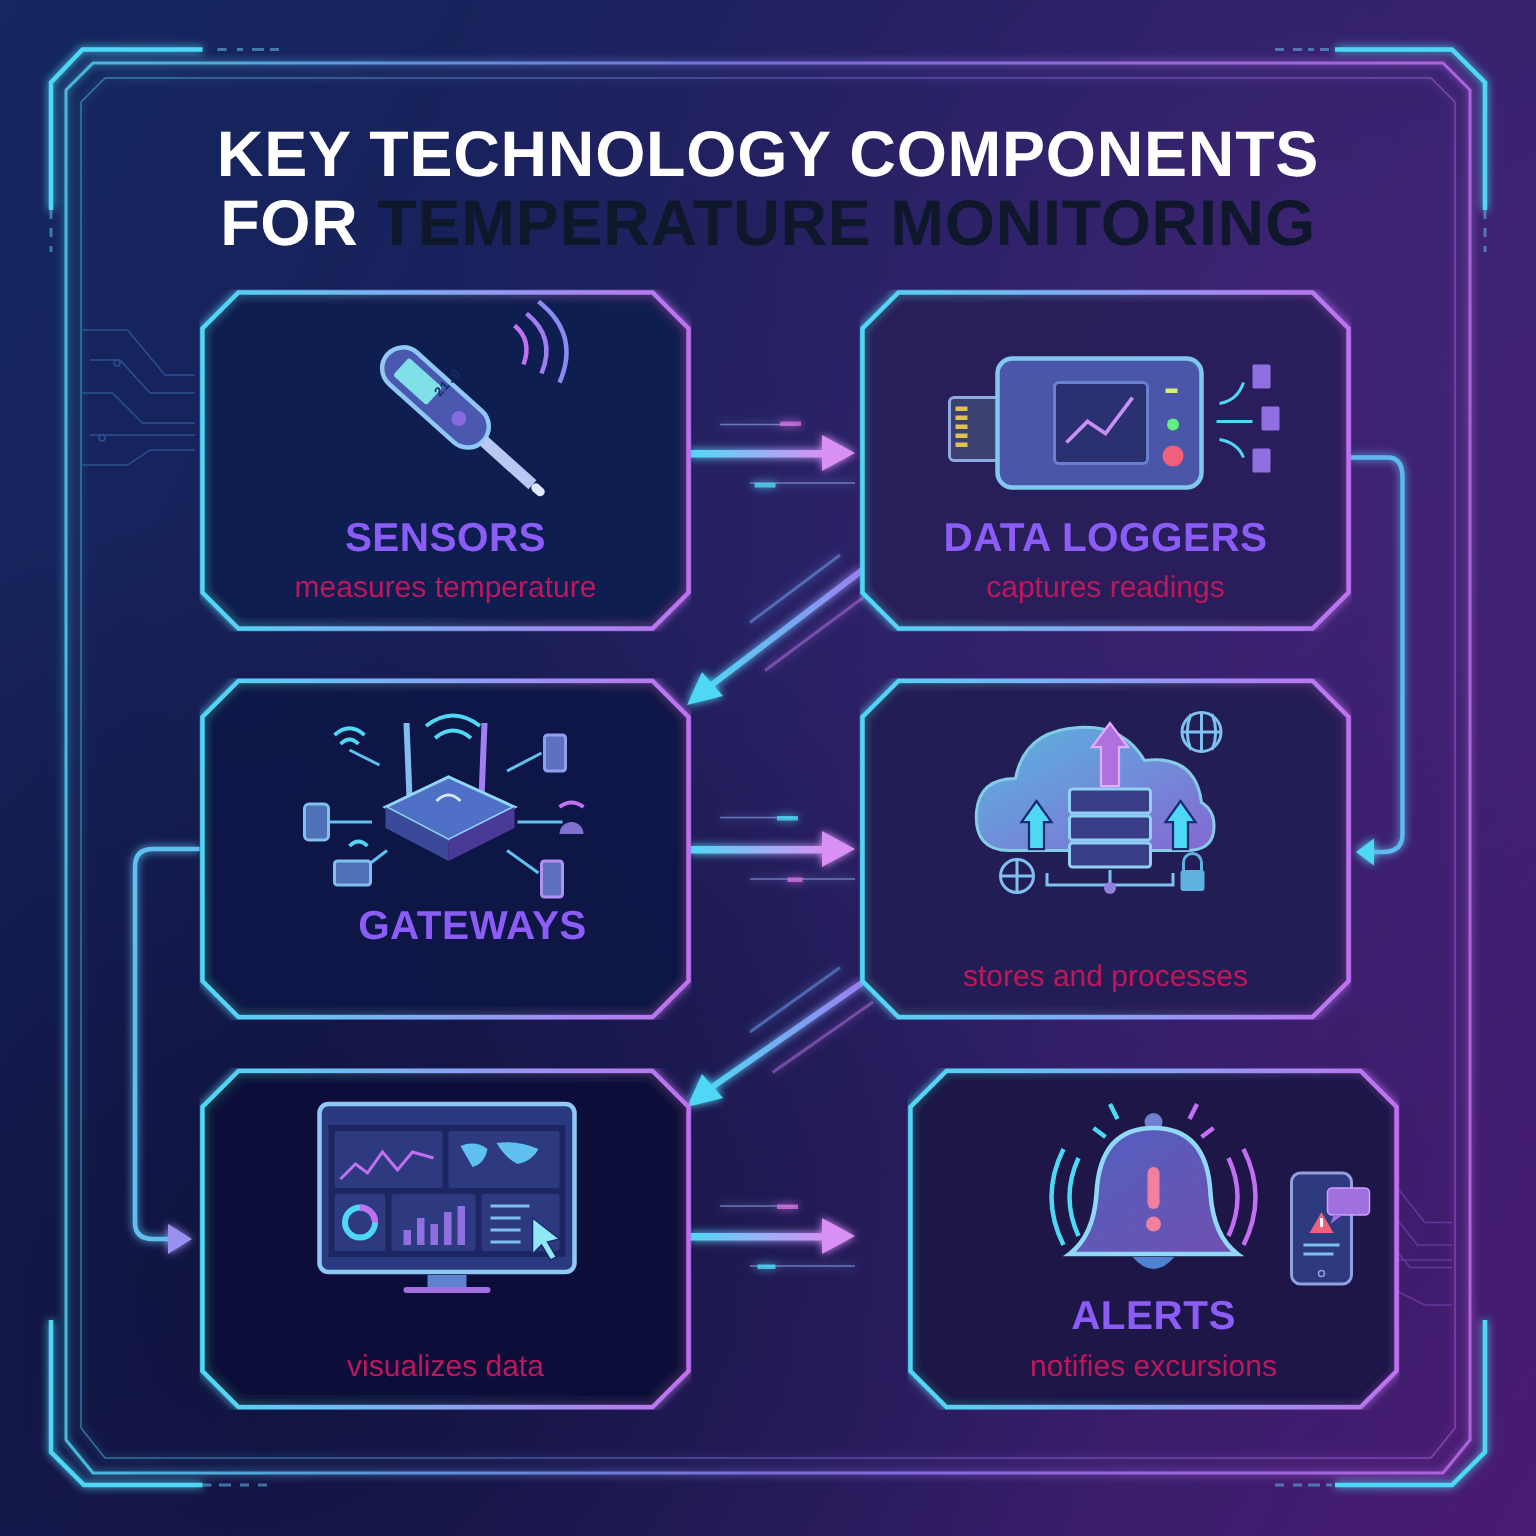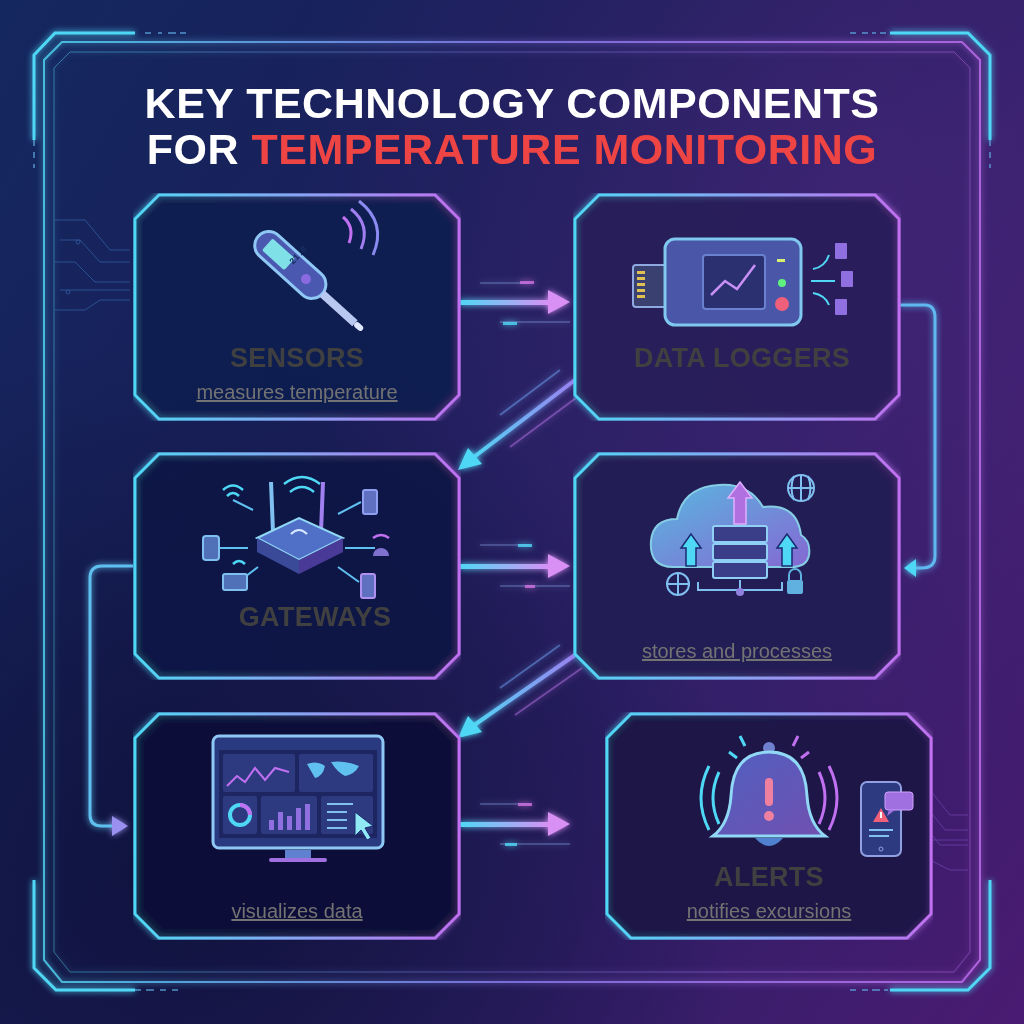--- a/index.html
+++ b/index.html
@@ -7,28 +7,28 @@
     background:linear-gradient(120deg,#14275e 0%,#1a1f5a 35%,#2d1f66 65%,#4a1b72 100%);
     font-family:"Liberation Sans","DejaVu Sans",sans-serif;}
   .bg-glow{position:absolute;inset:0;
     background:radial-gradient(circle at 20% 85%,rgba(10,14,50,.75) 0%,rgba(10,14,50,0) 45%),
                radial-gradient(circle at 85% 20%,rgba(120,50,160,.25) 0%,rgba(0,0,0,0) 50%);}
   svg.frame{position:absolute;left:0;top:0;}
   .title{position:absolute;left:0;width:1024px;text-align:center;font-weight:700;
     font-size:43px;letter-spacing:.5px;color:#ffffff;line-height:50px;}
   .title.l1{top:78px;}
   .title.l2{top:124px;}
-  .title .accent{color:#ef4444;}
+  .title .accent{color:#0f172a;}
   .card{position:absolute;width:328px;height:228px;}
   .card svg.border{position:absolute;left:0;top:0;}
   .card .icon{position:absolute;left:0;top:0;}
   .card .name{position:absolute;left:0;width:100%;text-align:center;top:150px;
-    font-size:27px;font-weight:700;color:#404040;letter-spacing:.3px;}
+    font-size:27px;font-weight:700;color:#8b5cf6;letter-spacing:.3px;}
   .card .desc{position:absolute;left:0;width:100%;text-align:center;top:188px;
-    font-size:20px;color:#737373;text-decoration:underline;}
+    font-size:20px;color:#be185d;}
 </style>
 </head>
 <body>
 
 <div class="bg-glow"></div>
 
 <svg class="frame" width="1024" height="1024" viewBox="0 0 1024 1024">
   <defs>
     <linearGradient id="gFrame" x1="0" y1="0" x2="1" y2="0">
       <stop offset="0" stop-color="#4fd8f5"></stop>
@@ -155,21 +155,21 @@
     </g>
     <text x="160" y="72" transform="rotate(-48 160 72)" font-size="9" font-weight="700" fill="#153060" font-family="Liberation Mono, monospace">21.0</text>
     <path d="M210 24 q12 10 6 26" stroke="#c070f0" stroke-width="3" fill="none"></path>
     <path d="M218 16 q20 16 10 40" stroke="#a07ef0" stroke-width="3" fill="none"></path>
     <path d="M226 8 q28 22 14 54" stroke="#8a8af0" stroke-width="3" fill="none"></path>
   </svg>
   <div class="name">SENSORS</div>
   <div class="desc">measures temperature</div>
 </div>
 
-<div class="card" style="left:573px;top:193px;padding-left:10px;">
+<div class="card" style="left:573px;top:193px;">
   <svg class="border" width="328" height="228">
     <defs>
         <linearGradient id="cb2" x1="0" y1="0" x2="1" y2="0">
           <stop offset="0" stop-color="#4fd8f5"></stop>
           <stop offset="1" stop-color="#c070f0"></stop>
         </linearGradient>
       </defs>
     <path d="M26 2 L302 2 L326 26 L326 202 L302 226 L26 226 L2 202 L2 26 Z" fill="rgba(40,30,90,.75)" stroke="url(#cb2)" stroke-width="3" filter="url(#glow)"></path>
   </svg>
   <svg class="icon" width="328" height="150">
@@ -192,20 +192,21 @@
         <rect x="268" y="78" width="12" height="16" rx="1"></rect>
         <rect x="262" y="106" width="12" height="16" rx="1"></rect>
       </g>
     <g stroke="#4fd8f5" stroke-width="2" fill="none">
         <path d="M256 62 q-4 12 -16 14"></path>
         <path d="M262 88 h-24"></path>
         <path d="M256 112 q-4 -10 -16 -12"></path>
       </g>
   </svg>
   <div class="name">DATA LOGGERS</div>
+  <div class="desc">captures readings</div>
 </div>
 
 <div class="card" style="left:133px;top:452px;padding-left:36px;">
   <svg class="border" width="328" height="228">
     <defs>
         <linearGradient id="cb3" x1="0" y1="0" x2="1" y2="0">
           <stop offset="0" stop-color="#4fd8f5"></stop>
           <stop offset="1" stop-color="#c070f0"></stop>
         </linearGradient>
       </defs>

